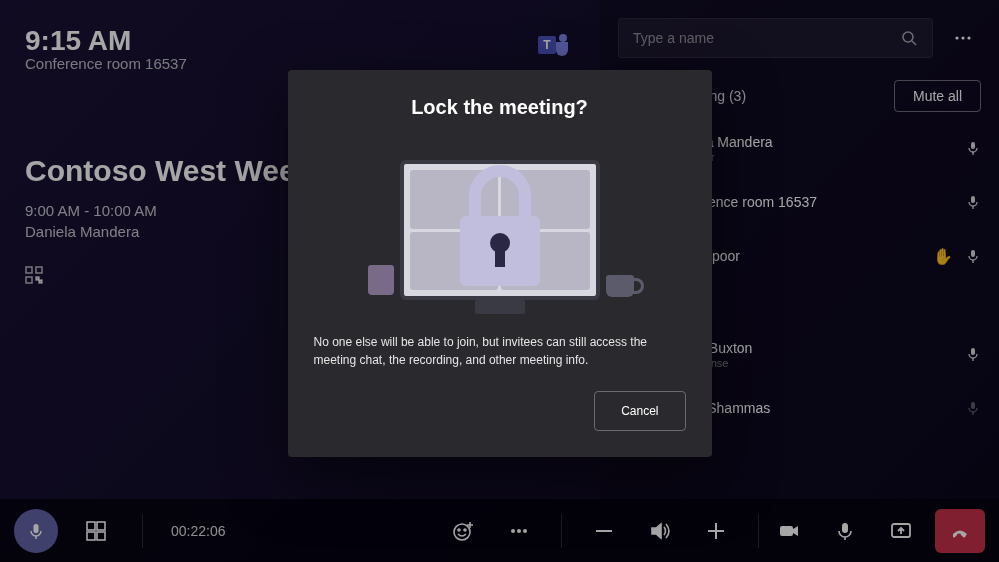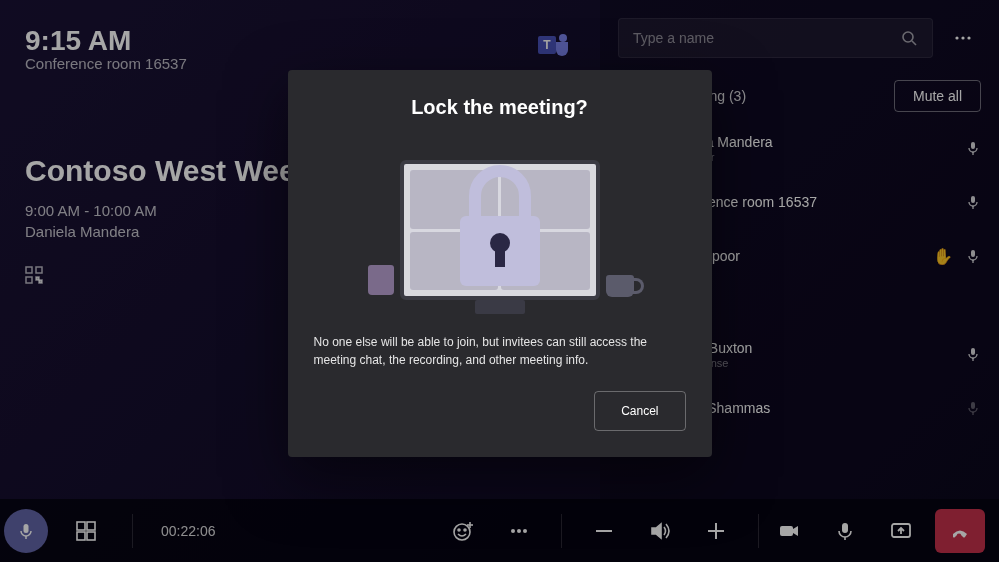--- a/index.html
+++ b/index.html
@@ -72,21 +72,21 @@
     .p-icons { display: flex; align-items: center; gap: 12px; }
     .mic-ic { width: 16px; height: 16px; display:flex; align-items:center; justify-content:center; color: rgba(255,255,255,0.85); }
     .hand-raised { font-size: 16px; }
 
     
     .bottom-bar {
       position: absolute; left: 0; bottom: 0; width: 100%; height: 63px;
       background: rgba(5,3,15,0.85);
       display: flex; align-items: center;
     }
-    .bb-left { display: flex; align-items: center; gap: 16px; padding-left: 4px; }
+    .bb-left { display: flex; align-items: center; gap: 16px; padding-left: 14px; }
     .round-btn {
       width: 44px; height: 44px; border-radius: 50%;
       display: flex; align-items: center; justify-content: center;
     }
     .round-btn.purple { background: #6264a7; }
     .icon-btn {
       width: 44px; height: 44px; display: flex; align-items: center; justify-content: center;
       color: #fff;
     }
     .vsep { width: 1px; height: 34px; background: rgba(255,255,255,0.15); margin: 0 8px; }

